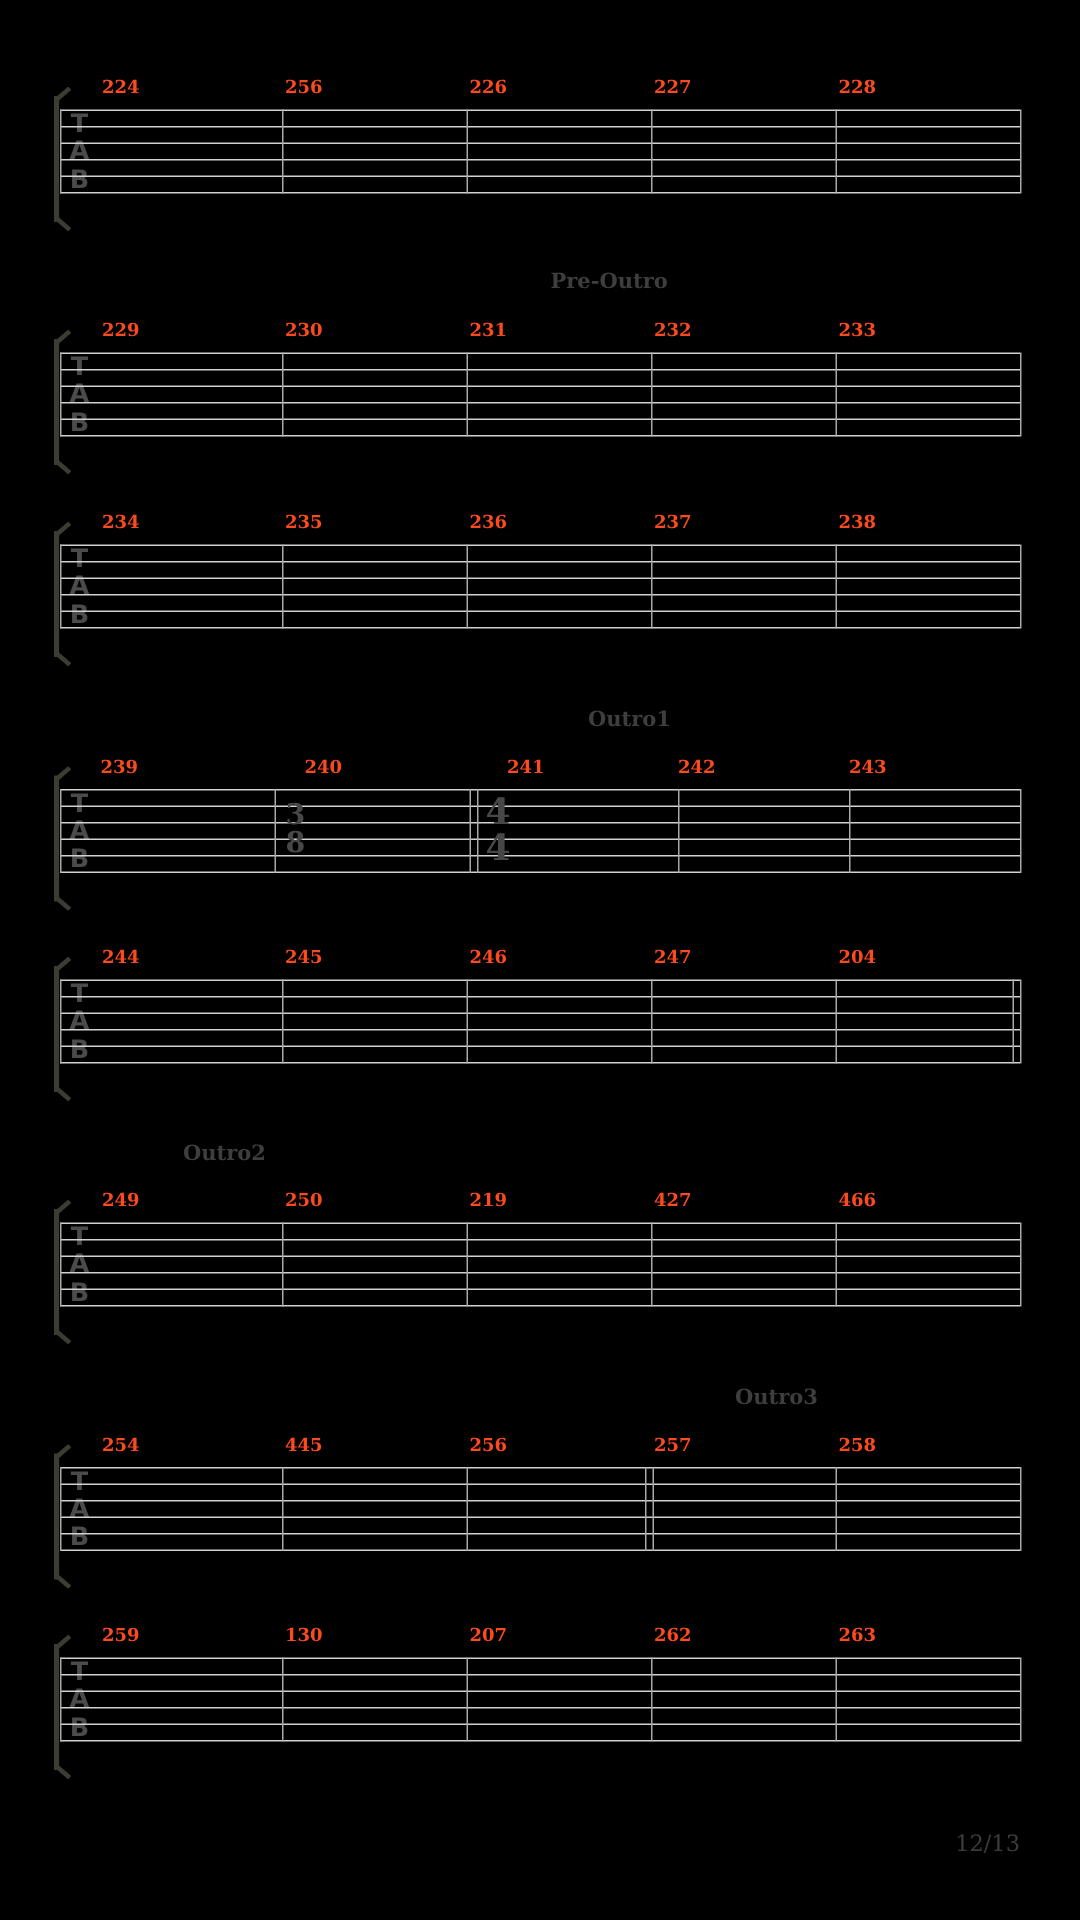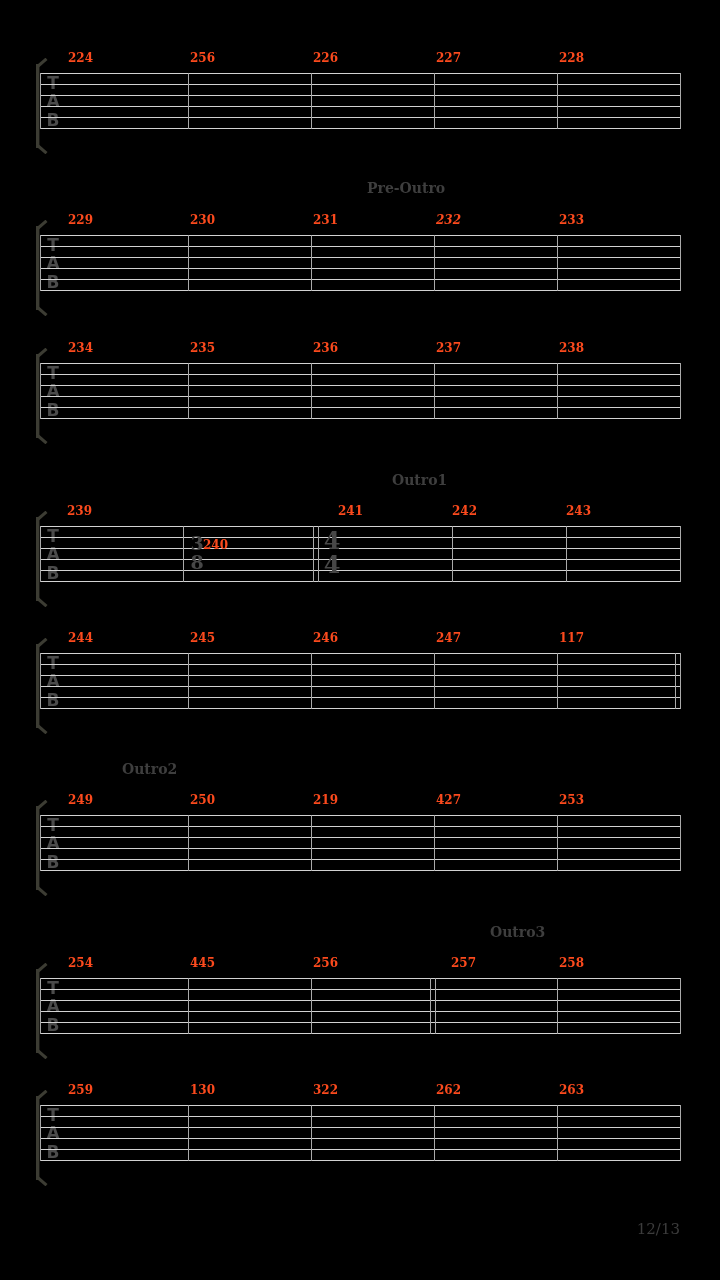--- a/index.html
+++ b/index.html
@@ -102,21 +102,21 @@
       <div class="staff-line" style="top: 55px;"></div>
       <div class="barline" style="left: 40px;"></div>
       <div class="barline" style="left: 188px;"></div>
       <div class="barline" style="left: 311px;"></div>
       <div class="barline" style="left: 434px;"></div>
       <div class="barline" style="left: 557px;"></div>
       <div class="barline" style="left: 680px;"></div>
       <div class="measure-number" style="left: 68px;">229</div>
       <div class="measure-number" style="left: 190px;">230</div>
       <div class="measure-number" style="left: 313px;">231</div>
-      <div class="measure-number" style="left: 436px; font-style: italic;">232</div>
+      <div class="measure-number" style="left: 436px;">232</div>
       <div class="measure-number" style="left: 559px;">233</div>
     </div>
     <div class="system" style="top: 363px;">
       <svg class="bracket" width="20" height="96" viewBox="0 0 20 96">
         <rect x="8" y="6" width="3.4" height="84"></rect>
         <path d="M9 9 L18.5 0.8"></path>
         <path d="M9 87 L18.5 95.2"></path>
       </svg>
       <div class="tab-clef">
         <div class="clef-letter">T</div>
@@ -159,21 +159,21 @@
       <div class="staff-line" style="top: 44px;"></div>
       <div class="staff-line" style="top: 55px;"></div>
       <div class="barline" style="left: 40px;"></div>
       <div class="barline" style="left: 183px;"></div>
       <div class="barline" style="left: 313px;"></div>
       <div class="barline" style="left: 318px;"></div>
       <div class="barline" style="left: 452px;"></div>
       <div class="barline" style="left: 566px;"></div>
       <div class="barline" style="left: 680px;"></div>
       <div class="measure-number" style="left: 67px;">239</div>
-      <div class="measure-number" style="left: 203px; margin-top: 34px;">240</div>
+      <div class="measure-number" style="left: 203px;">240</div>
       <div class="measure-number" style="left: 338px;">241</div>
       <div class="measure-number" style="left: 452px;">242</div>
       <div class="measure-number" style="left: 566px;">243</div>
       <div class="time-sig ts-small" style="left: 182px;">
         <div class="">3</div>
         <div class="">8</div>
       </div>
       <div class="time-sig ts-large" style="left: 317px;">
         <div class="">4</div>
         <div class="">4</div>
@@ -200,21 +200,21 @@
       <div class="barline" style="left: 188px;"></div>
       <div class="barline" style="left: 311px;"></div>
       <div class="barline" style="left: 434px;"></div>
       <div class="barline" style="left: 557px;"></div>
       <div class="barline" style="left: 675px;"></div>
       <div class="barline" style="left: 680px;"></div>
       <div class="measure-number" style="left: 68px;">244</div>
       <div class="measure-number" style="left: 190px;">245</div>
       <div class="measure-number" style="left: 313px; text-align: center;">246</div>
       <div class="measure-number" style="left: 436px;">247</div>
-      <div class="measure-number" style="left: 559px;">117</div>
+      <div class="measure-number" style="left: 559px;">204</div>
     </div>
     <div class="system" style="top: 815px;">
       <svg class="bracket" width="20" height="96" viewBox="0 0 20 96">
         <rect x="8" y="6" width="3.4" height="84"></rect>
         <path d="M9 9 L18.5 0.8"></path>
         <path d="M9 87 L18.5 95.2"></path>
       </svg>
       <div class="tab-clef">
         <div class="clef-letter">T</div>
         <div class="clef-letter">A</div>
@@ -229,21 +229,21 @@
       <div class="barline" style="left: 40px;"></div>
       <div class="barline" style="left: 188px;"></div>
       <div class="barline" style="left: 311px;"></div>
       <div class="barline" style="left: 434px;"></div>
       <div class="barline" style="left: 557px;"></div>
       <div class="barline" style="left: 680px;"></div>
       <div class="measure-number" style="left: 68px;">249</div>
       <div class="measure-number" style="left: 190px;">250</div>
       <div class="measure-number" style="left: 313px;">219</div>
       <div class="measure-number" style="left: 436px;">427</div>
-      <div class="measure-number" style="left: 559px;">253</div>
+      <div class="measure-number" style="left: 559px;">466</div>
     </div>
     <div class="system" style="top: 978px;">
       <svg class="bracket" width="20" height="96" viewBox="0 0 20 96">
         <rect x="8" y="6" width="3.4" height="84"></rect>
         <path d="M9 9 L18.5 0.8"></path>
         <path d="M9 87 L18.5 95.2"></path>
       </svg>
       <div class="tab-clef">
         <div class="clef-letter">T</div>
         <div class="clef-letter">A</div>
@@ -258,21 +258,21 @@
       <div class="barline" style="left: 40px;"></div>
       <div class="barline" style="left: 188px;"></div>
       <div class="barline" style="left: 311px;"></div>
       <div class="barline" style="left: 430px;"></div>
       <div class="barline" style="left: 435px;"></div>
       <div class="barline" style="left: 557px;"></div>
       <div class="barline" style="left: 680px;"></div>
       <div class="measure-number" style="left: 68px;">254</div>
       <div class="measure-number" style="left: 190px;">445</div>
       <div class="measure-number" style="left: 313px;">256</div>
-      <div class="measure-number" style="left: 436px; margin-left: 15px;">257</div>
+      <div class="measure-number" style="left: 436px;">257</div>
       <div class="measure-number" style="left: 559px;">258</div>
     </div>
     <div class="system" style="top: 1105px;">
       <svg class="bracket" width="20" height="96" viewBox="0 0 20 96">
         <rect x="8" y="6" width="3.4" height="84"></rect>
         <path d="M9 9 L18.5 0.8"></path>
         <path d="M9 87 L18.5 95.2"></path>
       </svg>
       <div class="tab-clef">
         <div class="clef-letter">T</div>
@@ -286,21 +286,21 @@
       <div class="staff-line" style="top: 44px;"></div>
       <div class="staff-line" style="top: 55px;"></div>
       <div class="barline" style="left: 40px;"></div>
       <div class="barline" style="left: 188px;"></div>
       <div class="barline" style="left: 311px;"></div>
       <div class="barline" style="left: 434px;"></div>
       <div class="barline" style="left: 557px;"></div>
       <div class="barline" style="left: 680px;"></div>
       <div class="measure-number" style="left: 68px;">259</div>
       <div class="measure-number" style="left: 190px;">130</div>
-      <div class="measure-number" style="left: 313px;">322</div>
+      <div class="measure-number" style="left: 313px;">207</div>
       <div class="measure-number" style="left: 436px;">262</div>
       <div class="measure-number" style="left: 559px;">263</div>
     </div>
     <div class="section-label" style="left: 367px; top: 181px;">Pre-Outro</div>
     <div class="section-label" style="left: 392px; top: 473px;">Outro1</div>
     <div class="section-label" style="left: 122px; top: 762px;">Outro2</div>
     <div class="section-label" style="left: 490px; top: 925px;">Outro3</div>
   </div>
 
 </body></html>

